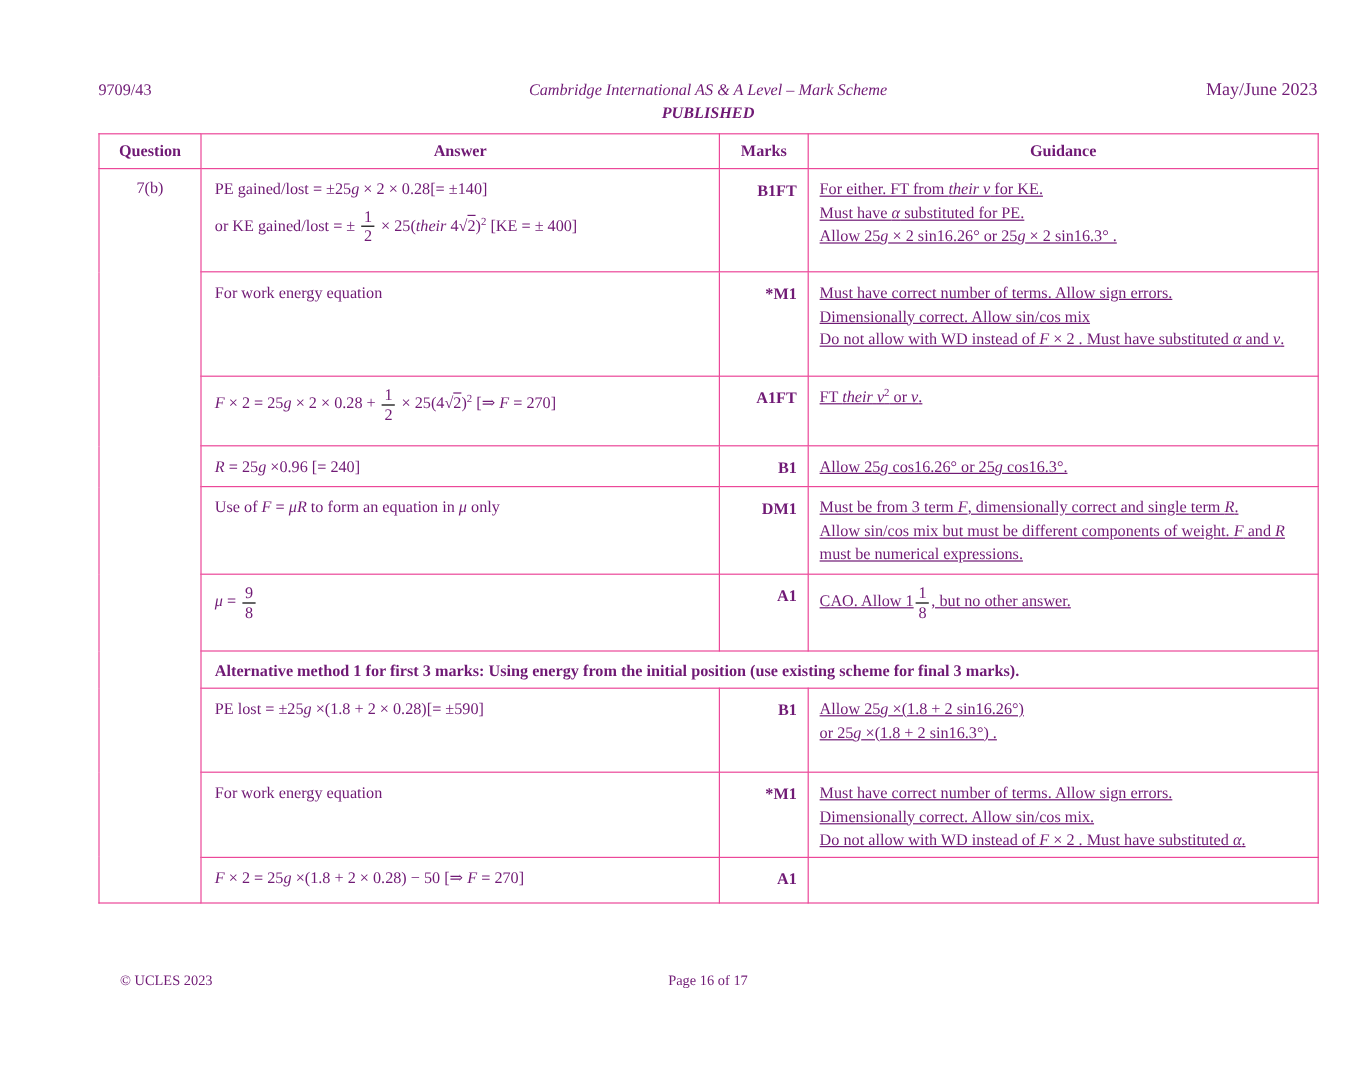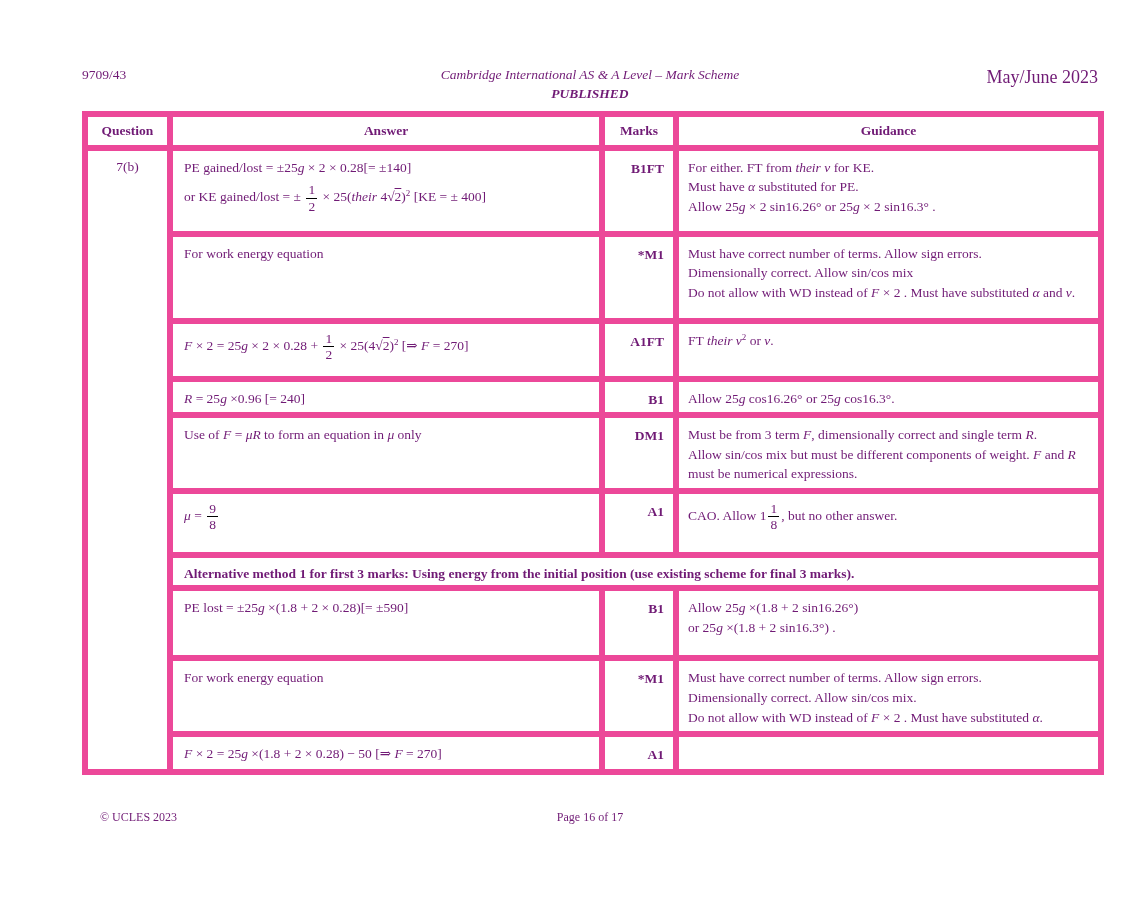--- a/index.html
+++ b/index.html
@@ -5,38 +5,38 @@
   * { margin:0; padding:0; box-sizing:border-box; }
   html,body { background:#888; }
   .page {
     position:relative; width:1121px; height:906px; background:#ffffff;
     font-family:"Liberation Serif","DejaVu Serif",serif; color:#701a75;
     margin:0 auto; overflow:hidden;
   }
   
   .page-header { position:absolute; left:82px; top:67px; width:1016px; }
   .ph-left  { position:absolute; left:0; top:0; font-size:13.5px; }
-  .ph-right { position:absolute; right:0; top:0; font-size:18px; }
+  .ph-right { position:absolute; right:0; top:0; font-size:15px; }
   .ph-center { width:100%; text-align:center;font-style:italic; }
   .ph-title { font-size:13.5px; }
   .ph-published { font-size:13.5px; font-weight:bold; margin-top:3px; }
   
   .ms-table {
     position:absolute; left:82px; top:111px; width:1016px;
     border-collapse:collapse; table-layout:fixed;
   }
   .ms-table th, .ms-table td {
-    border:6px solid #ec4899; vertical-align:top;
+    border:1px solid #ec4899; vertical-align:top;
     font-size:13.5px; line-height:1.45; overflow:hidden;
   }
   .ms-table th { font-weight:bold; text-align:center; padding:4px 2px; height:29px; }
   .question-cell { text-align:center; padding-top:6px; }
   .answer-cell   { padding:7px 8px 4px 11px; }
   .marks-cell    { text-align:right; font-weight:bold; padding:8px 9px 0 2px; white-space:nowrap; }
-  .guidance-cell { padding:7px 6px 4px 9px; }
+  .guidance-cell { padding:7px 6px 4px 9px;text-decoration:underline; }
   .alt-cell      { font-weight:bold; padding:6px 6px 2px 11px; }
   .fline { display:block; }
   .mt { margin-top:5px; }
   
   .frac { display:inline-block; vertical-align:middle; text-align:center; line-height:1.15; margin:0 2px; }
   .frac .num { display:block; border-bottom:1px solid #000; padding:0 2px; }
   .frac .den { display:block; padding:0 2px; }
   sup { font-size:9px; vertical-align:5px; line-height:0; }
   .sqrt .rad { text-decoration:overline; }
   i { font-style:italic; }

